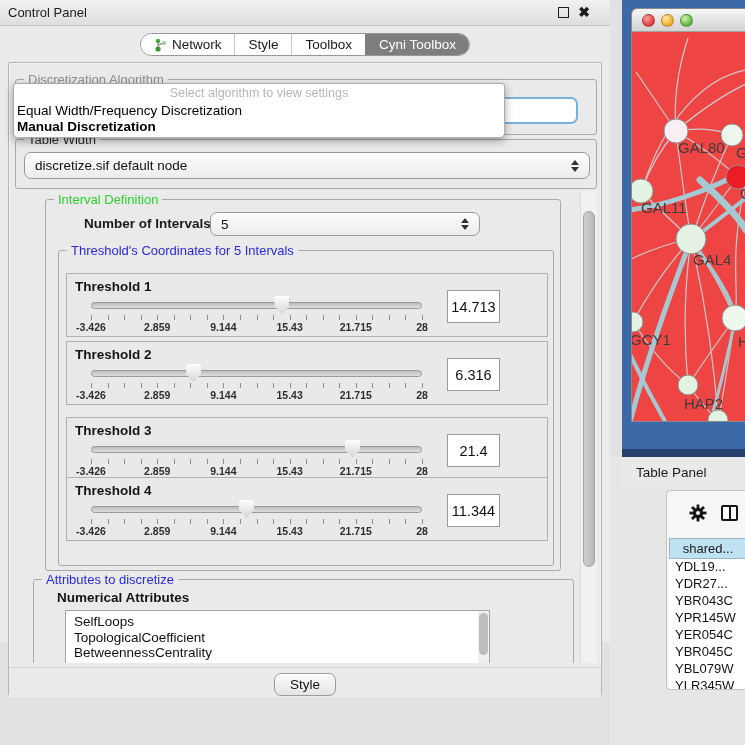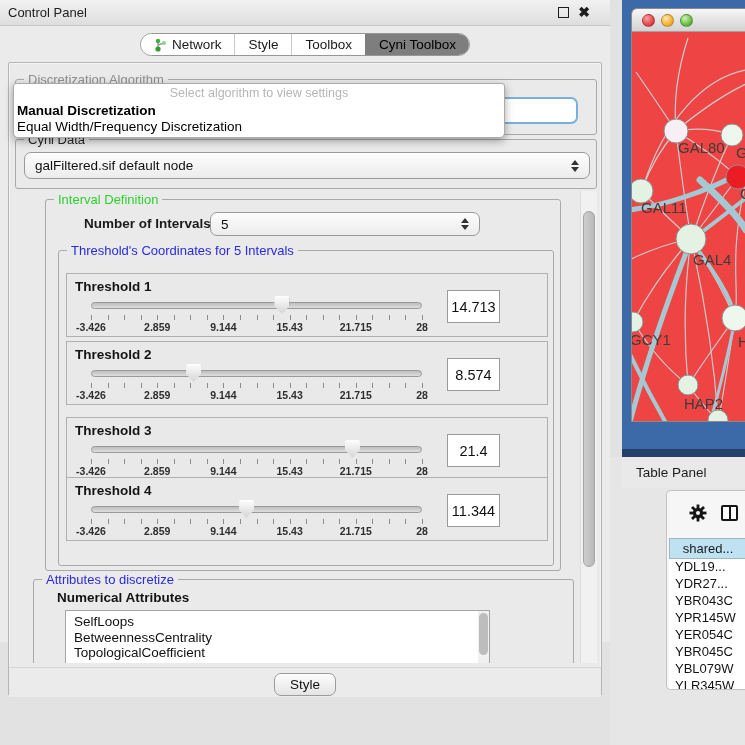--- a/index.html
+++ b/index.html
@@ -14,21 +14,21 @@
   #titlebar .title { font-size:13px; color:#1c1c1c; flex:1; }
   #titlebar .win-icons { display:flex; gap:9px; align-items:center; margin-right:12px; }
   .float-glyph { width:11px; height:11px; border:1.5px solid #1c1c1c; display:inline-block; }
   .close-glyph { font-size:14px; font-weight:bold; color:#1c1c1c; line-height:11px; }
 
   
   #top-tabs { position:absolute; left:0; top:33px; width:610px; display:flex; justify-content:center; }
   .tabgroup { display:flex; border:1px solid #979797; border-radius:12px; overflow:hidden; background:#fff; height:23px; }
   .tab { display:flex; align-items:center; gap:5px; padding:0 13px; font-size:13.5px; color:#1a1a1a; background:#fff; cursor:default; }
   .tab + .tab { border-left:1px solid #c9c9c9; }
-  .tab.selected { background:#7e7e7e; color:#000000; border-left-color:#7e7e7e; }
+  .tab.selected { background:#7e7e7e; color:#ffffff; border-left-color:#7e7e7e; }
   .tab.selected + .tab { border-left-color:#7e7e7e; }
 
   
   #outer-panel { position:absolute; left:8px; top:62px; width:594px; height:634px;
     background:#eaeaea; border:1px solid #b5b5b5; border-radius:2px;
     box-shadow:inset 0 0 0 1px #f3f3f3; }
 
   .groupbox { position:absolute; border:1px solid #a9a9a9; border-radius:3px; }
   .group-title { position:absolute; top:-8px; left:8px; background:#eaeaea; padding:0 4px; font-size:13px; line-height:15px; }
 
@@ -180,29 +180,29 @@
     <div id="outer-panel">
 
       <div class="groupbox" id="algo-group">
         <span class="group-title">Discretization Algorithm</span>
       </div>
       <div id="algo-combo-behind"></div>
 
       <div id="algo-popup">
         <div class="prompt">Select algorithm to view settings</div>
         <div id="popup-items">
+            <div class="pitem">Equal Width/Frequency Discretization</div>
             <div class="pitem first">Manual Discretization</div>
-            <div class="pitem">Equal Width/Frequency Discretization</div>
           </div>
       </div>
 
       <div class="groupbox" id="tabledata-group">
-        <span class="group-title">Cyni Data</span>
+        <span class="group-title">Table Width</span>
         <div class="combo" style="left:8px; top:12px; width:566px; height:27px;">
-          <span class="val">galFiltered.sif default node</span>
+          <span class="val">discretize.sif default node</span>
           <span class="stepper">
               <span class="arr-up"></span>
               <span class="arr-dn"></span>
             </span>
         </div>
       </div>
 
       <div id="scrollarea">
 
         <div class="groupbox" id="interval-group">
@@ -276,21 +276,21 @@
                   <div class="thr-tick" style="left: 305.35px;"></div>
                   <div class="thr-tick" style="left: 321.9px;"></div>
                   <div class="thr-tick" style="left: 338.45px;"></div>
                   <div class="thr-tick" style="left: 355px;"></div>
                   <div class="thr-ticklabel" style="left: 24px;">-3.426</div>
                   <div class="thr-ticklabel" style="left: 90.2px;">2.859</div>
                   <div class="thr-ticklabel" style="left: 156.4px;">9.144</div>
                   <div class="thr-ticklabel" style="left: 222.6px;">15.43</div>
                   <div class="thr-ticklabel" style="left: 288.8px;">21.715</div>
                   <div class="thr-ticklabel" style="left: 355px;">28</div>
-                  <div class="thr-value">8.574</div>
+                  <div class="thr-value">6.316</div>
                 </div>
                 <div class="thr-box" style="top: 166px;">
                   <div class="thr-label">Threshold 3</div>
                   <div class="thr-track"></div>
                   <div class="thr-thumb" style="left: 277.99px;"></div>
                   <div class="thr-tick" style="left: 24px;"></div>
                   <div class="thr-tick" style="left: 40.55px;"></div>
                   <div class="thr-tick" style="left: 57.1px;"></div>
                   <div class="thr-tick" style="left: 73.65px;"></div>
                   <div class="thr-tick" style="left: 90.2px;"></div>
@@ -353,22 +353,22 @@
                 </div>
               </div>
           </div>
         </div>
 
         <div class="groupbox" id="attrs-group">
           <span class="group-title">Attributes to discretize</span>
           <span id="attrs-header">Numerical Attributes</span>
           <div id="attrs-list">
               <div class="aitem">SelfLoops</div>
+              <div class="aitem">TopologicalCoefficient</div>
               <div class="aitem">BetweennessCentrality</div>
-              <div class="aitem">TopologicalCoefficient</div>
             </div>
           <div id="attrs-scroll">
               <div class="thumb"></div>
             </div>
         </div>
 
       </div>
 
       <div id="vscroll">
           <div class="thumb"></div>

